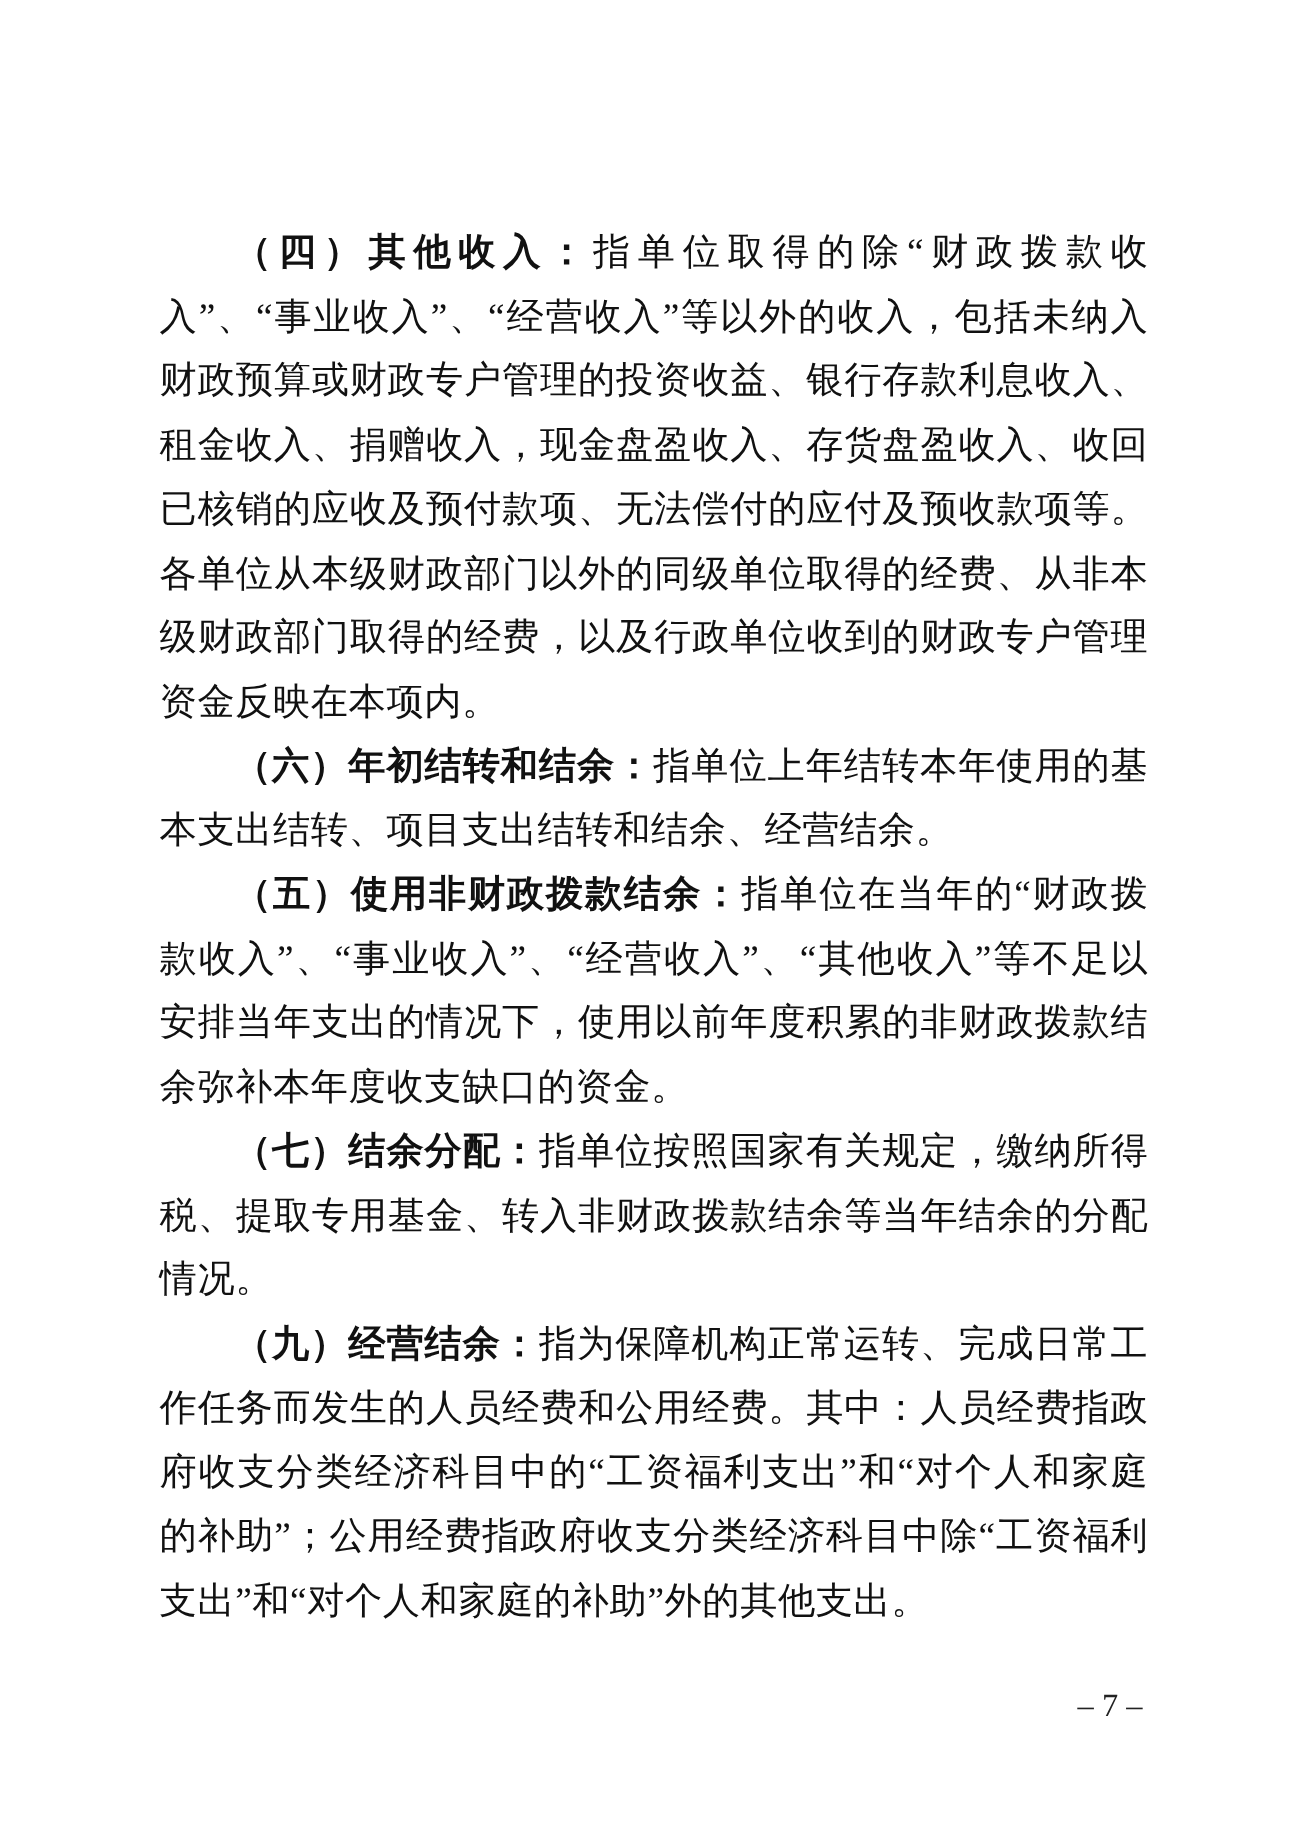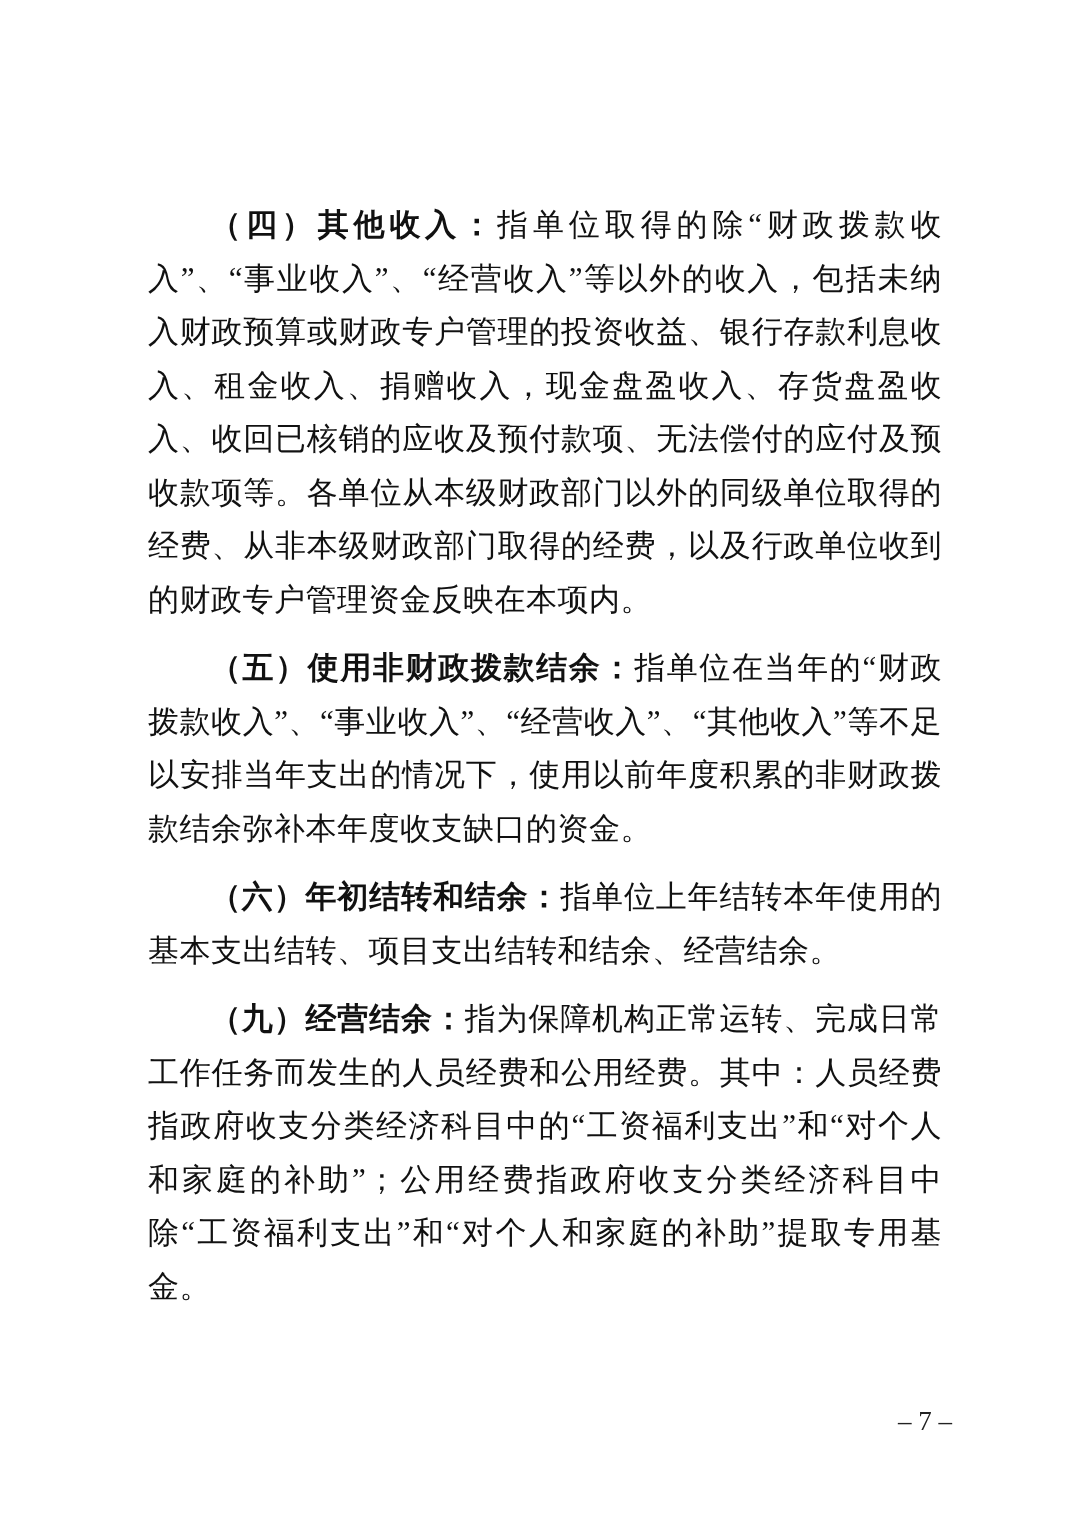--- a/index.html
+++ b/index.html
@@ -20,21 +20,21 @@
     position: absolute;
     left: 133px;
     top: 183px;
     width: 824px;
     font-size: 31px;
     line-height: 53.5px;
     text-align: justify;
     letter-spacing: 0.5px;
   }
   .para {
-    margin: 15px;
+    margin: 0;
     padding: 0;
     text-indent: 2em;
   }
   .para-heading {
     font-weight: bold;
   }
   .page-footer {
     position: absolute;
     top: 1406px;
     left: 855px;
@@ -45,24 +45,25 @@
   }
 </style>
 </head>
 <body>
 
 <div class="page">
   <div class="content">
 
     <p class="para"><span class="para-heading">（四）其他收入：</span><span>指单位取得的除“财政拨款收入”、“事业收入”、“经营收入”等以外的收入，包括未纳入财政预算或财政专户管理的投资收益、银行存款利息收入、租金收入、捐赠收入，现金盘盈收入、存货盘盈收入、收回已核销的应收及预付款项、无法偿付的应付及预收款项等。各单位从本级财政部门以外的同级单位取得的经费、从非本级财政部门取得的经费，以及行政单位收到的财政专户管理资金反映在本项内。</span></p>
 
+    <p class="para"><span class="para-heading">（六）年初结转和结余：</span><span>指单位上年结转本年使用的基本支出结转、项目支出结转和结余、经营结余。</span></p>
+
     <p class="para"><span class="para-heading">（五）使用非财政拨款结余：</span><span>指单位在当年的“财政拨款收入”、“事业收入”、“经营收入”、“其他收入”等不足以安排当年支出的情况下，使用以前年度积累的非财政拨款结余弥补本年度收支缺口的资金。</span></p>
 
-    <p class="para"><span class="para-heading">（六）年初结转和结余：</span><span>指单位上年结转本年使用的基本支出结转、项目支出结转和结余、经营结余。</span></p>
+    <p class="para"><span class="para-heading">（七）结余分配：</span><span>指单位按照国家有关规定，缴纳所得税、提取专用基金、转入非财政拨款结余等当年结余的分配情况。</span></p>
 
 
-
-    <p class="para"><span class="para-heading">（九）经营结余：</span><span>指为保障机构正常运转、完成日常工作任务而发生的人员经费和公用经费。其中：人员经费指政府收支分类经济科目中的“工资福利支出”和“对个人和家庭的补助”；公用经费指政府收支分类经济科目中除“工资福利支出”和“对个人和家庭的补助”提取专用基金。</span></p>
+    <p class="para"><span class="para-heading">（九）经营结余：</span><span>指为保障机构正常运转、完成日常工作任务而发生的人员经费和公用经费。其中：人员经费指政府收支分类经济科目中的“工资福利支出”和“对个人和家庭的补助”；公用经费指政府收支分类经济科目中除“工资福利支出”和“对个人和家庭的补助”外的其他支出。</span></p>
 
   </div>
 
   <div class="page-footer">– 7 –</div>
 </div>
 
 </body></html>

